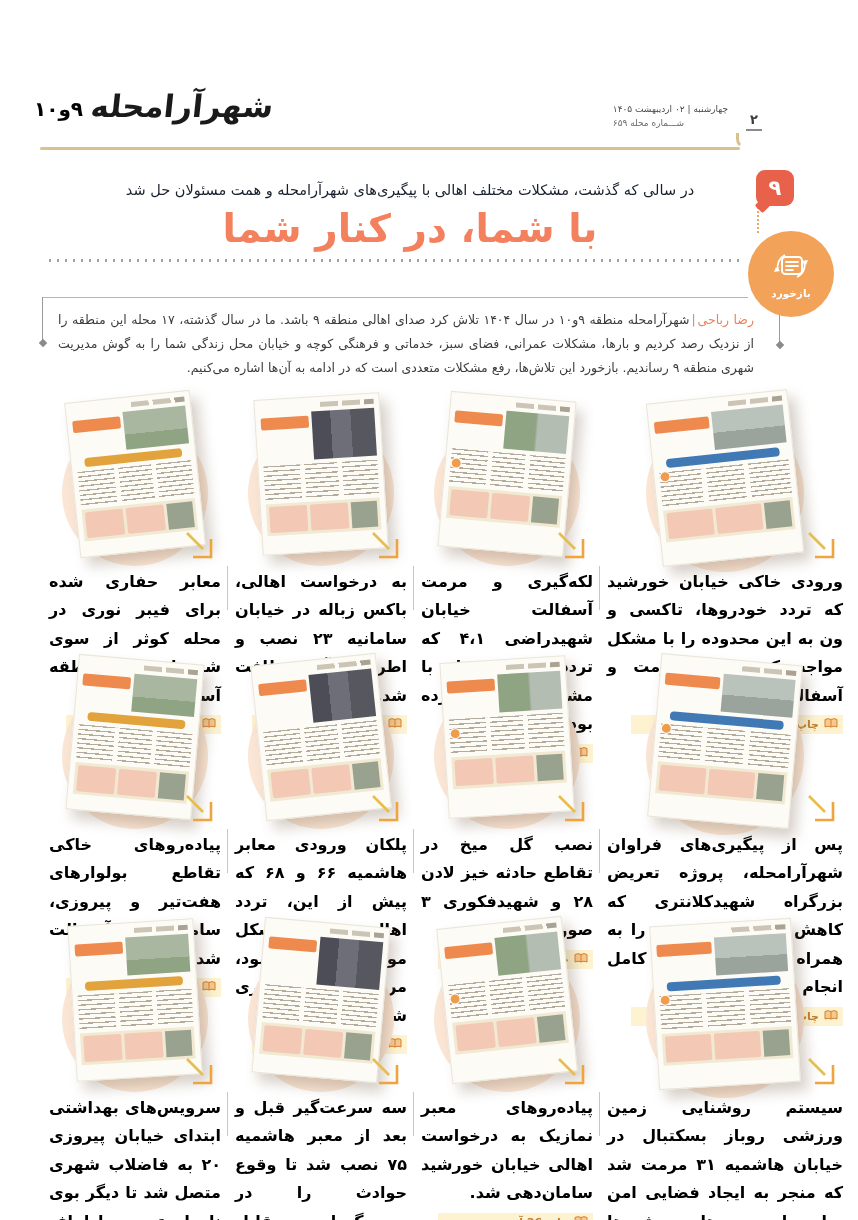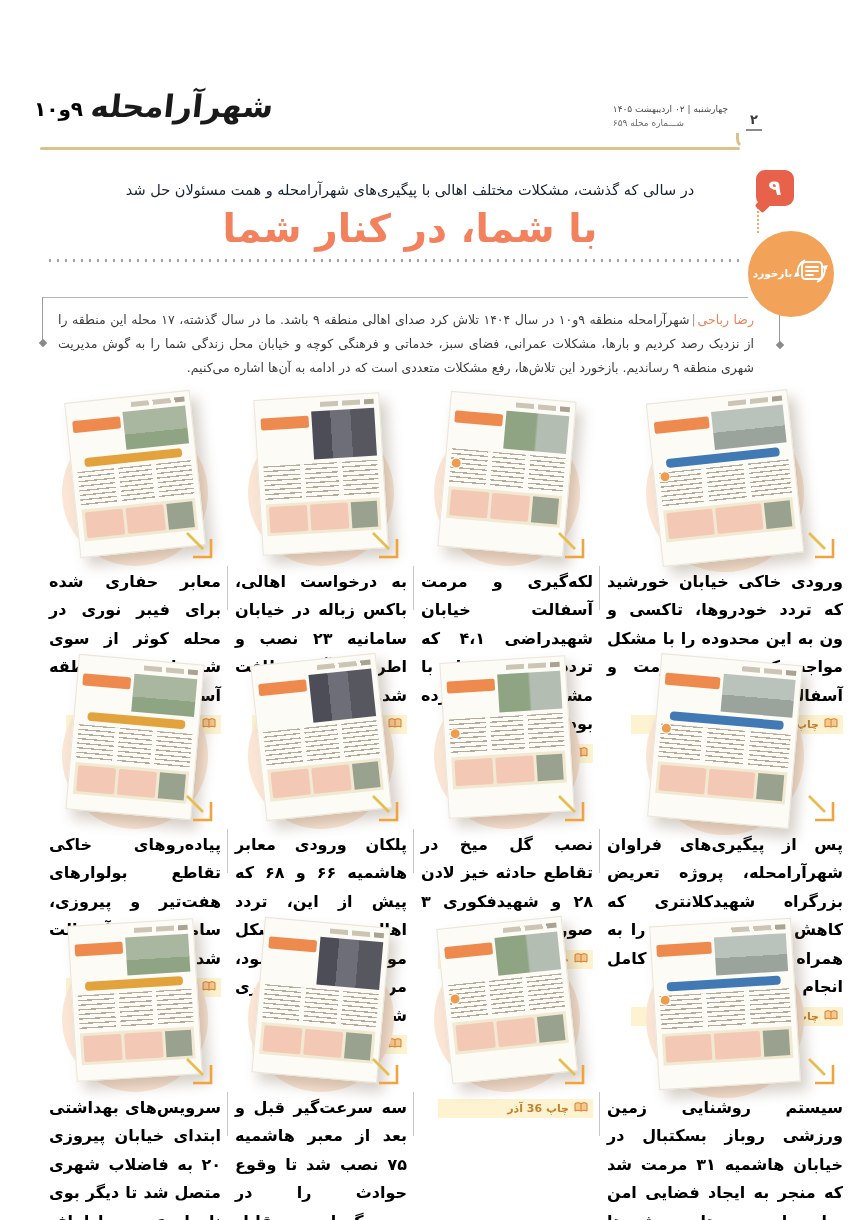--- a/index.html
+++ b/index.html
@@ -20,21 +20,21 @@
   .pageinfo .iss { color:#6a6a6a; }
   .pagenum { position:absolute; right:96px; top:112px; font-size:13px; font-weight:bold; color:#3a3a3a; text-align:center; }
   .pagenum::after { content:""; display:block; width:16px; height:2px; background:#8a8a8a; margin-top:2px; }
 
   
   .pin { position:absolute; right:64px; top:170px; width:38px; height:36px; background:#e8614a; border-radius:9px; z-index:3; }
   .pin::after { content:""; position:absolute; right:26px; bottom:-5px; width:11px; height:11px; background:#e8614a; transform:rotate(45deg); border-radius:2px; }
   .pin .num { position:absolute; inset:0; display:flex; align-items:center; justify-content:center; color:#fff; font-size:21px; font-weight:bold; }
   .fb-dots { position:absolute; right:99px; top:207px; height:26px; width:0; border-right:2px dotted #f0a85e; }
   .fb-circle { position:absolute; right:24px; top:231px; width:86px; height:86px; border-radius:50%; background:#f2a359;
-    display:flex; align-items:center; justify-content:center; gap:1px; z-index:2; }
+    display:flex; flex-direction:column; align-items:center; justify-content:center; gap:1px; z-index:2; }
   .fb-label { color:#fff; font-size:10.5px; font-weight:bold; margin-top:-2px; }
   .fb-line { position:absolute; right:78px; top:315px; height:30px; width:1px; background:#9a9a9a; }
   .fb-line::after { content:""; position:absolute; left:-2.5px; bottom:-3px; width:6px; height:6px; background:#8a8a8a; transform:rotate(45deg); }
 
   
   .head-block { position:absolute; left:90px; right:128px; top:182px; text-align:center; }
   .kicker { font-size:14.5px; font-weight:normal; color:#17202d; }
   .big-title { margin-top:8px; font-size:39px; font-weight:bold; color:#f3815e; letter-spacing:-1px; }
   .dotted-sep { position:absolute; left:46px; top:258px; width:698px; height:5px;
     background-image:radial-gradient(circle, #99a0a8 1.1px, transparent 1.4px);
@@ -518,20 +518,21 @@
       </div>
       <span class="corner-arrow">
         <svg width="30" height="30" viewBox="0 0 30 30" fill="none">
           <path d="M3 3 L19 19" stroke="#e7bd4e" stroke-width="2.6"></path>
           <path d="M27 9 L27 27 L9 27" stroke="#f0a43e" stroke-width="2.6"></path>
         </svg>
       </span>
     </div>
     <div class="cap-wrap">
       <div class="cap-divider"></div>
+      <div class="caption">پیاده‌روهای معبر نمازیک به درخواست اهالی خیابان خورشید سامان‌دهی شد.</div>
       <div class="pdate">
         <span>
           <svg width="14" height="12" viewBox="0 0 14 12">
             <path d="M1 2.5 Q4 0.8 7 2.5 Q10 0.8 13 2.5 V10 Q10 8.4 7 10 Q4 8.4 1 10 Z" fill="#f6c98f" stroke="#d97f2e" stroke-width="1"></path>
             <path d="M7 2.5 V10" stroke="#d97f2e" stroke-width="1"></path>
           </svg>
         </span>
         <span>چاپ 36 آذر</span>
       </div>
     </div>

